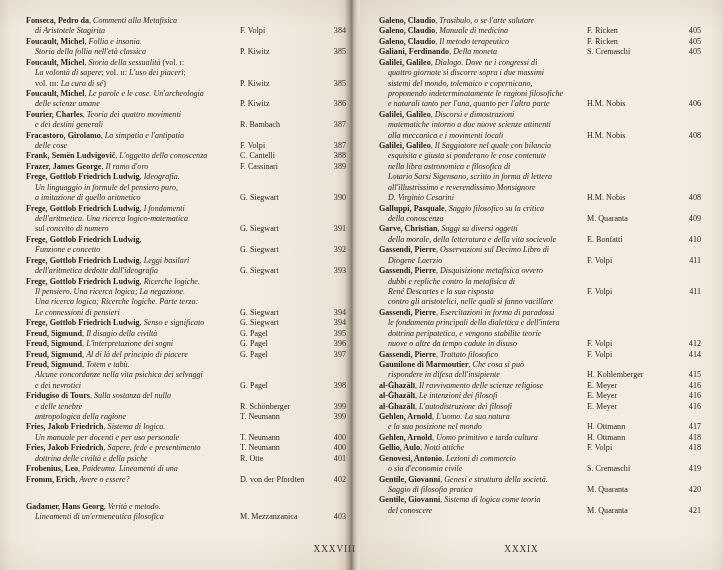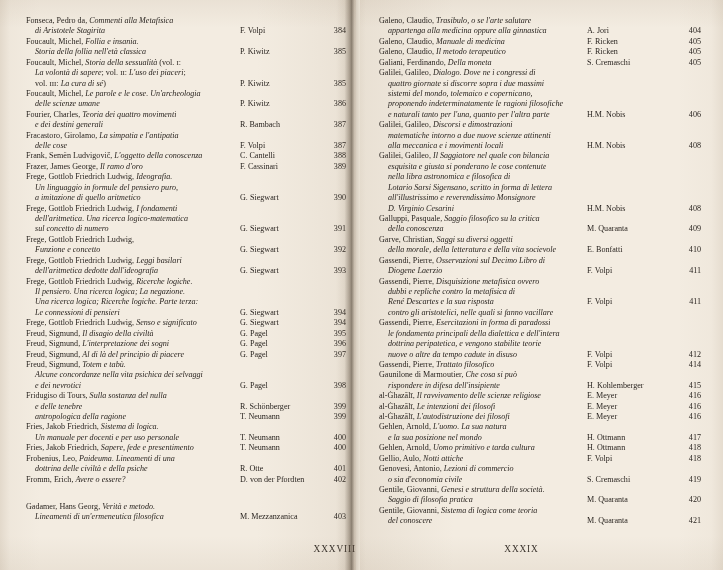--- a/index.html
+++ b/index.html
@@ -121,21 +121,21 @@
     width: 22px;
     text-align: right;
     white-space: nowrap;
     font-style: normal;
   }
 
   
   .col.right .line .trans { width: 92px; }
 
   .cont { padding-left: 9px; }      
-  .nm   { font-weight: normal; }       
+  .nm   { font-weight: bold; }       
   .ti   { font-style: italic; }      
   .sc   { font-size: 0.86em; }       
 
   
   .folio {
     position: absolute;
     bottom: 16px;
     font-size: 9.3px;
     letter-spacing: 0.9px;
     color: #3a332c;
@@ -444,31 +444,31 @@
       <div class="entry">
         <div class="line">
           <span class="txt"><span class="nm">Fries, Jakob Friedrich</span><span>, </span><span class="ti">Sapere, fede e presentimento</span></span>
           <span class="spacer"></span>
           <span class="trans">T. Neumann</span>
           <span class="pg">400</span>
         </div>
       </div>
       <div class="entry">
         <div class="line">
-          <span class="txt"><span class="nm">Frobenius, Leo</span><span>, </span><span class="ti">Paideuma. Lineamenti di una</span></span>
-          <span class="spacer"></span>
-          <span class="trans"></span>
-          <span class="pg"></span>
-        </div>
-        <div class="line">
           <span class="txt cont"><span class="ti">dottrina delle civiltà e della psiche</span></span>
           <span class="spacer"></span>
           <span class="trans">R. Otte</span>
           <span class="pg">401</span>
         </div>
+        <div class="line">
+          <span class="txt"><span class="nm">Frobenius, Leo</span><span>, </span><span class="ti">Paideuma. Lineamenti di una</span></span>
+          <span class="spacer"></span>
+          <span class="trans"></span>
+          <span class="pg"></span>
+        </div>
       </div>
       <div class="entry">
         <div class="line">
           <span class="txt"><span class="nm">Fromm, Erich</span><span>, </span><span class="ti">Avere o essere?</span></span>
           <span class="spacer"></span>
           <span class="trans">D. von der Pfordten</span>
           <span class="pg">402</span>
         </div>
       </div>
       <div class="entry gap">
@@ -487,26 +487,20 @@
       </div>
     </div>
   <div class="col right" id="col-right">
       <div class="entry">
         <div class="line">
           <span class="txt"><span class="nm">Galeno, Claudio</span><span>, </span><span class="ti">Trasibulo, o se l'arte salutare</span></span>
           <span class="spacer"></span>
           <span class="trans"></span>
           <span class="pg"></span>
         </div>
-        <div class="line">
-          <span class="txt cont"><span class="ti">appartenga alla medicina oppure alla ginnastica</span></span>
-          <span class="spacer"></span>
-          <span class="trans">A. Jori</span>
-          <span class="pg">404</span>
-        </div>
       </div>
       <div class="entry">
         <div class="line">
           <span class="txt"><span class="nm">Galeno, Claudio</span><span>, </span><span class="ti">Manuale di medicina</span></span>
           <span class="spacer"></span>
           <span class="trans">F. Ricken</span>
           <span class="pg">405</span>
         </div>
       </div>
       <div class="entry">

